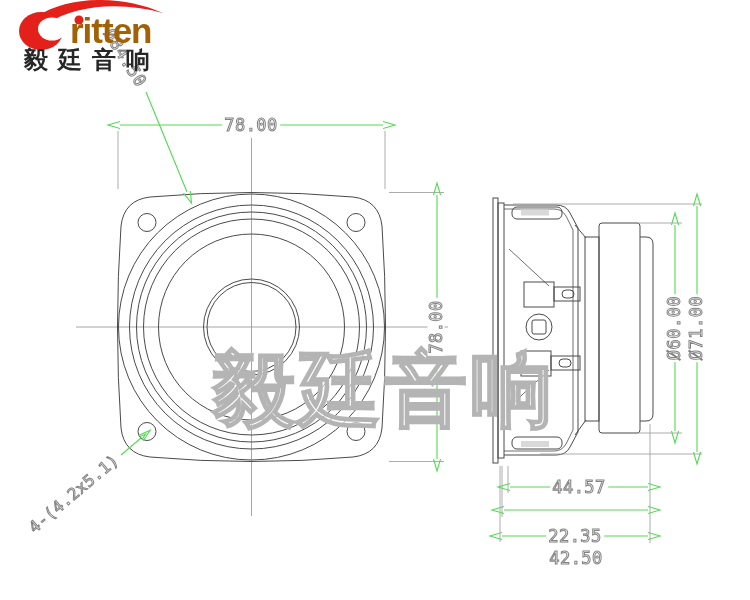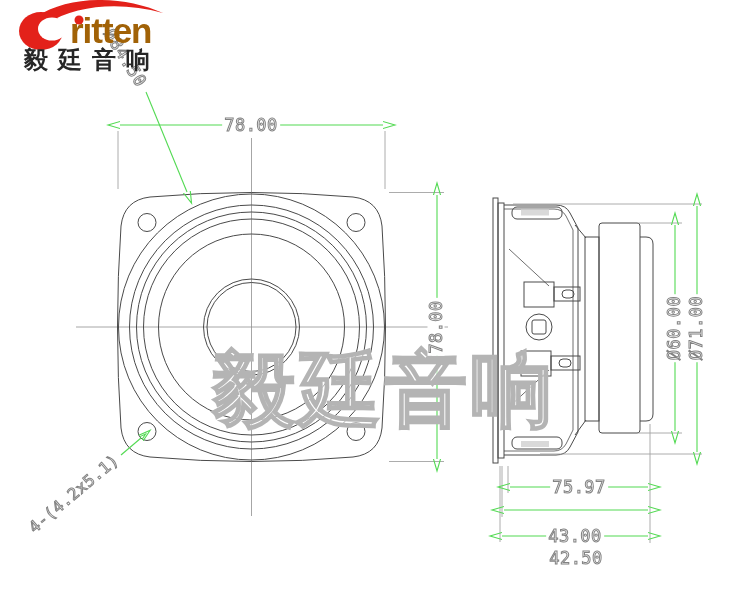--- a/index.html
+++ b/index.html
@@ -154,19 +154,19 @@
       <circle cx="79" cy="20" r="4.5" fill="#e3211a"></circle>
     </g>
   </svg>
   <div class="logo-brand">ritten</div>
   <div class="logo-cn">毅廷音响</div>
 
   <div class="dim-label" style="left:251px; top:125px;">78.00</div>
   <div class="dim-label rot-ccw90" style="left:436px; top:327px;">78.00</div>
   <div class="dim-label rot-ccw90" style="left:674px; top:328px;">Ø60.00</div>
   <div class="dim-label rot-ccw90" style="left:696px; top:328px;">Ø71.00</div>
-  <div class="dim-label" style="left:579px; top:487px;">75.97</div>
+  <div class="dim-label" style="left:579px; top:487px;">44.57</div>
   <div class="dim-label" style="left:576px; top:510px;margin-top:48px;">42.50</div>
-  <div class="dim-label" style="left:575px; top:536px;">43.00</div>
+  <div class="dim-label" style="left:575px; top:536px;">22.35</div>
   <div class="dim-label rot-leader" style="left:125px; top:58px;">Ø84.50</div>
   <div class="dim-label rot-holes" style="left:74px; top:494px;">4-(4.2x5.1)</div>
 
 </div>
 
 </body></html>

